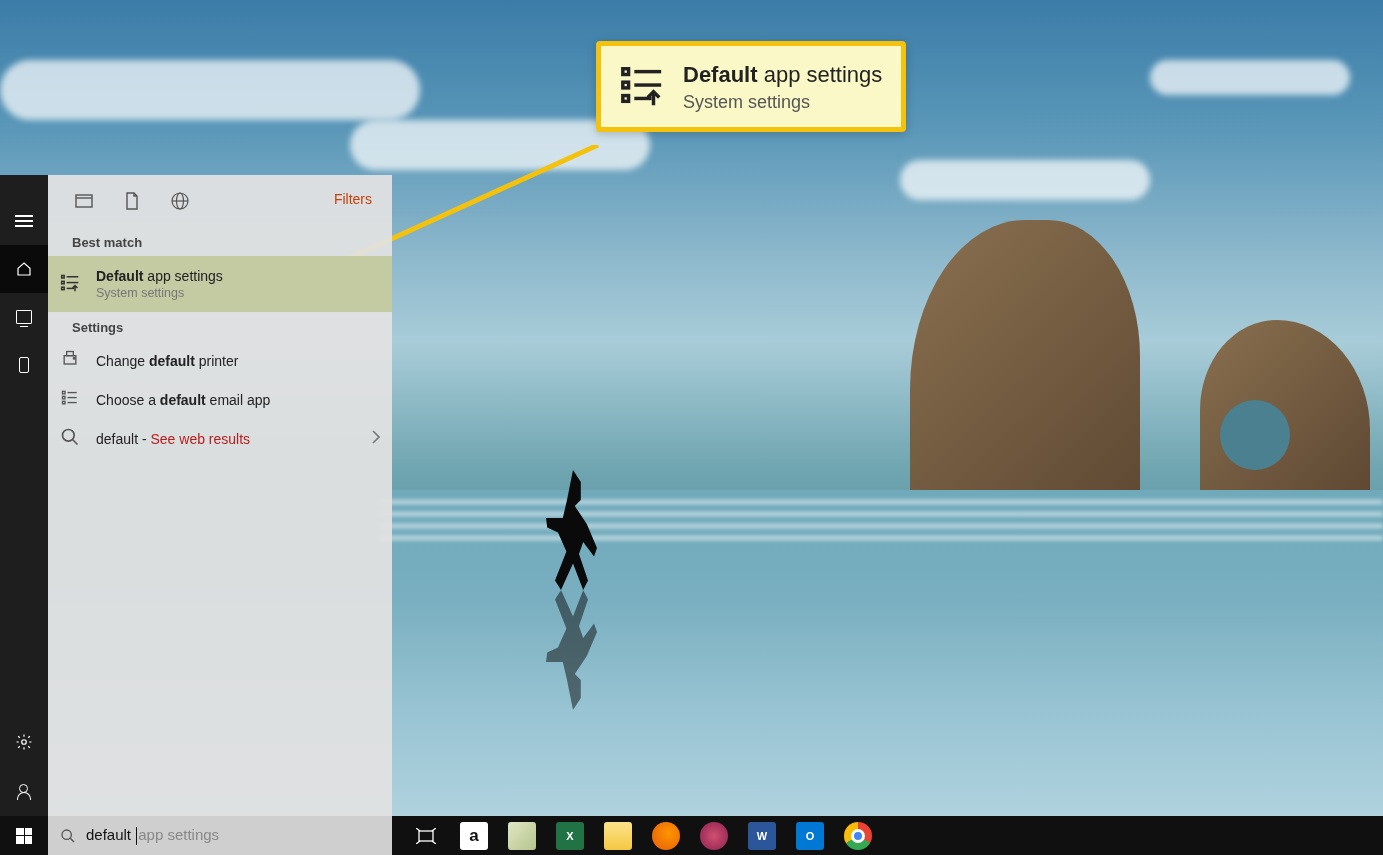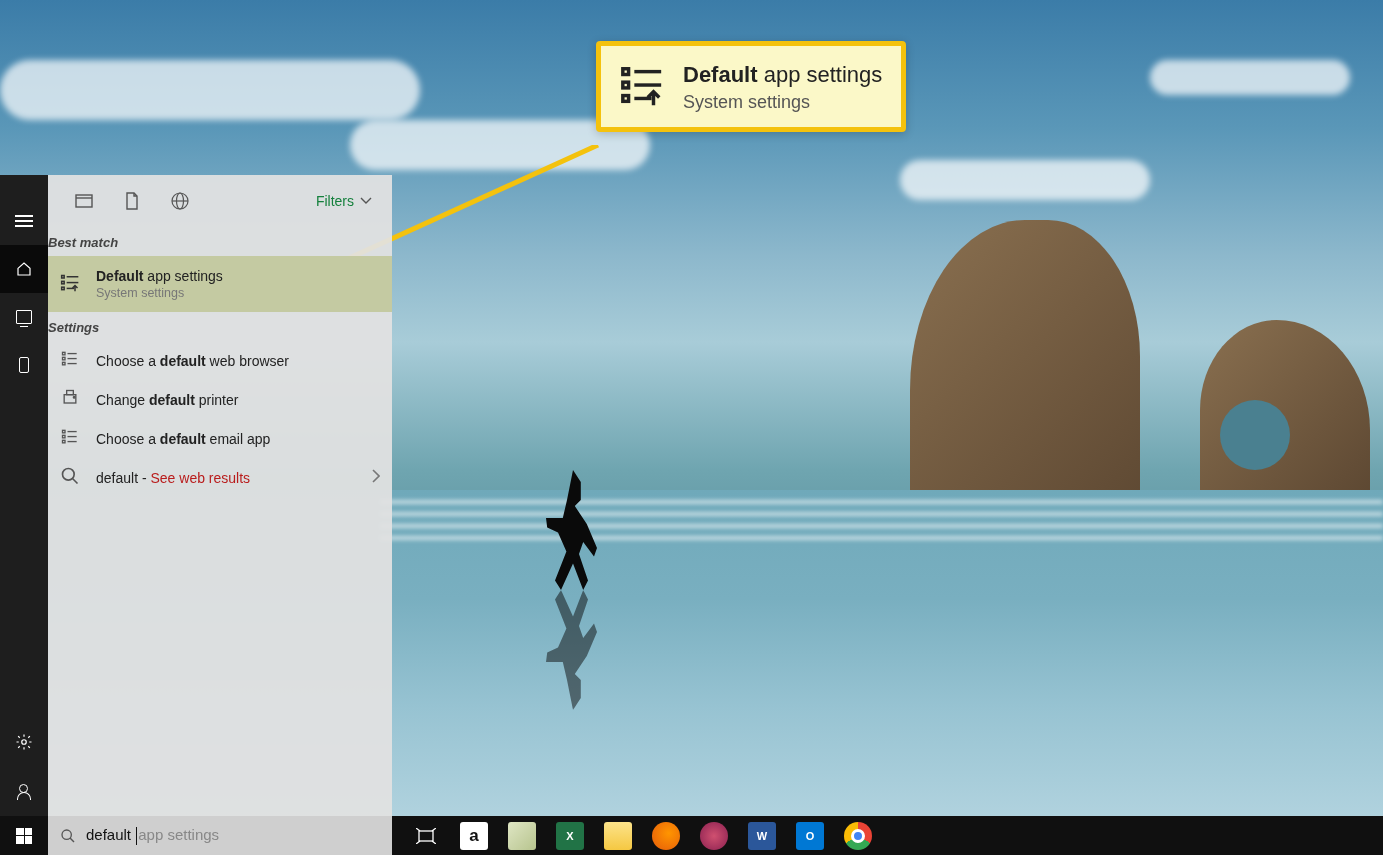--- a/index.html
+++ b/index.html
@@ -120,25 +120,24 @@
     display:flex; flex-direction:column; color:#222;
   }
   .results-header {
     height:52px; display:flex; align-items:center; padding:0 12px; gap:0;
   }
   .hdr-btn {
     width:48px; height:52px; display:flex; align-items:center; justify-content:center;
     color:#555;
   }
   .hdr-spacer { flex:1; }
-  .filters-btn { display:flex; align-items:center; gap:6px; color:#15803d; font-size:14px; padding:16px 8px; height:52px; }
+  .filters-btn { display:flex; align-items:center; gap:6px; color:#c2410c; font-size:14px; padding:16px 8px; height:52px;flex-direction:column; }
   .section-title {
     font-size:13px; font-weight:600; color:#444;
-    padding:8px 0 6px;
-    font-style:italic;
+    padding:8px 24px 6px;
   }
   .result-row {
     display:flex; align-items:center; gap:14px;
     padding:8px 12px; font-size:14px; cursor:pointer;
   }
   .result-row.selected { background:#c4caa2; padding-top:12px; padding-bottom:12px; position:relative;}
   .result-icon { width:22px; flex:none; color:#444; }
   .result-icon svg { width:20px; height:20px; }
   .result-icon.keyboard svg { width:22px; height:10px; }
   .result-text b { font-weight:700; }
@@ -288,31 +287,20 @@
         <div class="result-text">
           <b>Default</b><span> app settings</span>
         </div>
         <div class="result-sub">System settings</div>
       </div>
     </div>
 
     <div class="section-title">Settings</div>
 
     <div id="settings-list">
-        <div class="result-row">
-          <span class="result-icon"><svg viewBox="0 0 24 24" fill="none" stroke="#555" stroke-width="1.6">
-              <rect x="3" y="4" width="3" height="3"></rect>
-              <line x1="9" y1="5.5" x2="20" y2="5.5"></line>
-              <rect x="3" y="10" width="3" height="3"></rect>
-              <line x1="9" y1="11.5" x2="20" y2="11.5"></line>
-              <rect x="3" y="16" width="3" height="3"></rect>
-              <line x1="9" y1="17.5" x2="20" y2="17.5"></line>
-            </svg></span>
-          <div class="result-text">Choose a <b>default</b> web browser</div>
-        </div>
         <div class="result-row">
           <span class="result-icon"><svg viewBox="0 0 24 24" fill="none" stroke="#555" stroke-width="1.6">
               <rect x="5" y="8" width="14" height="10"></rect>
               <rect x="8" y="3" width="8" height="5"></rect>
               <circle cx="17" cy="11" r="1"></circle>
             </svg></span>
           <div class="result-text">Change <b>default</b> printer</div>
         </div>
         <div class="result-row">
           <span class="result-icon"><svg viewBox="0 0 24 24" fill="none" stroke="#555" stroke-width="1.6">

